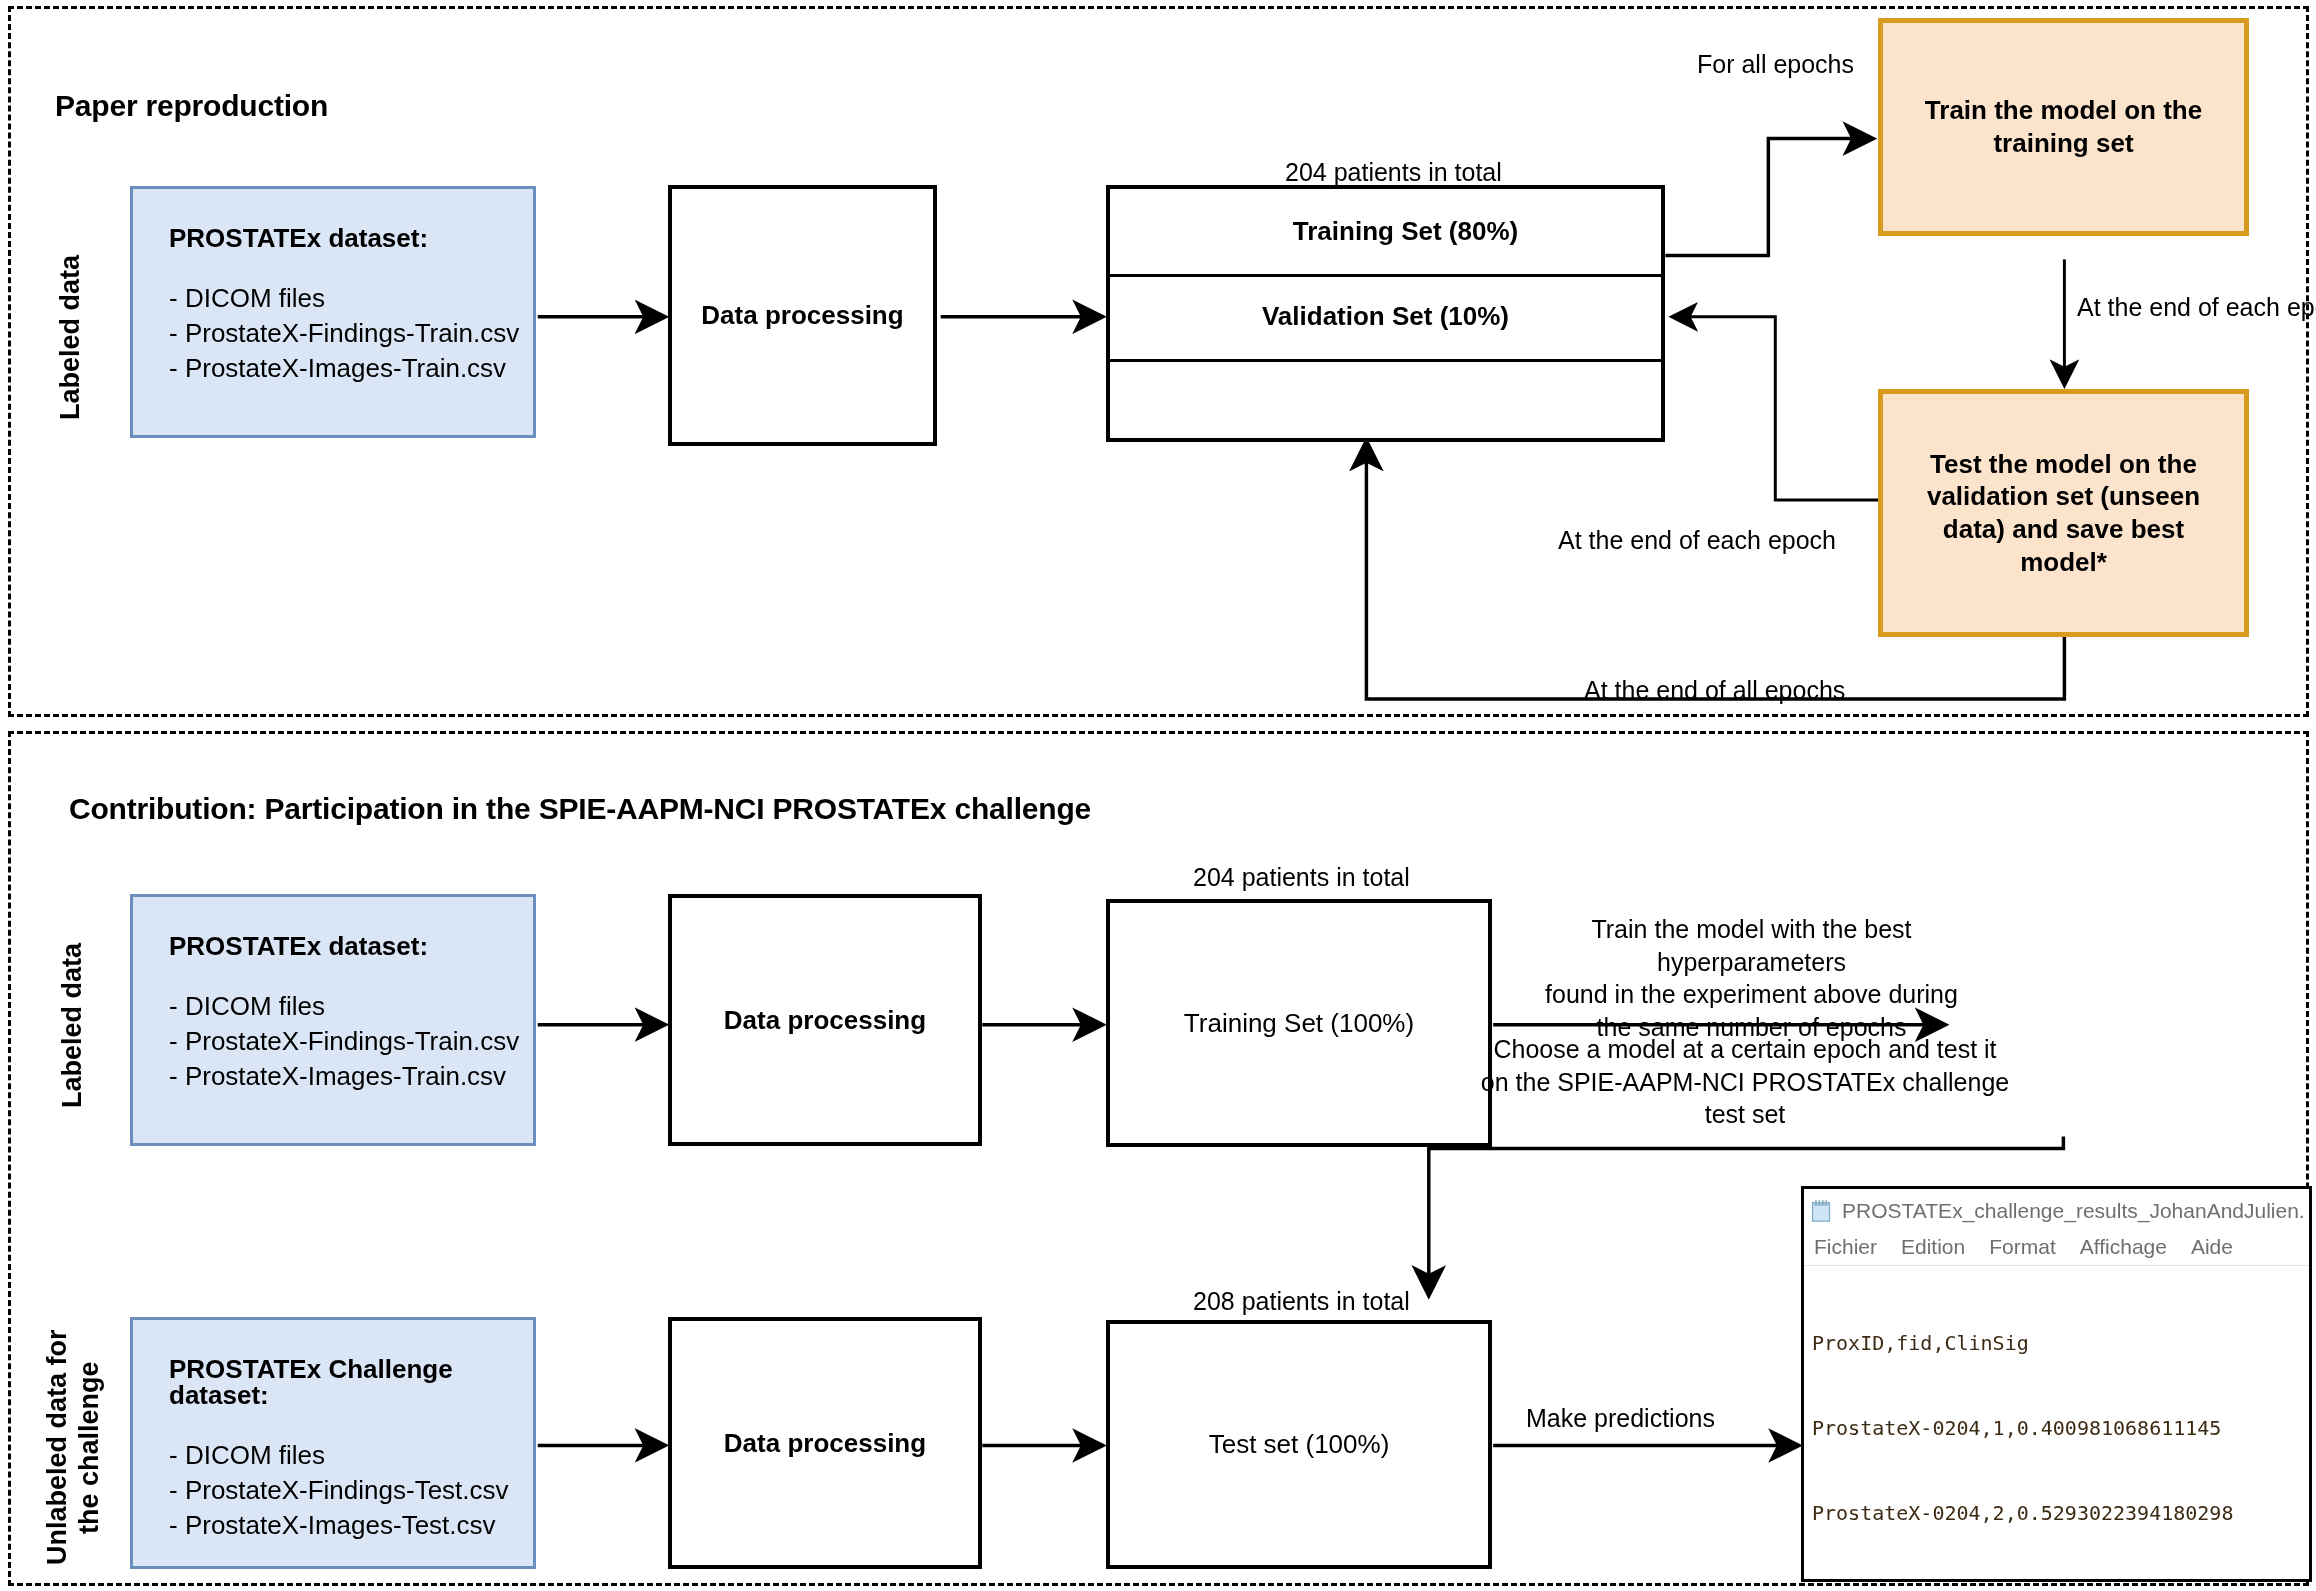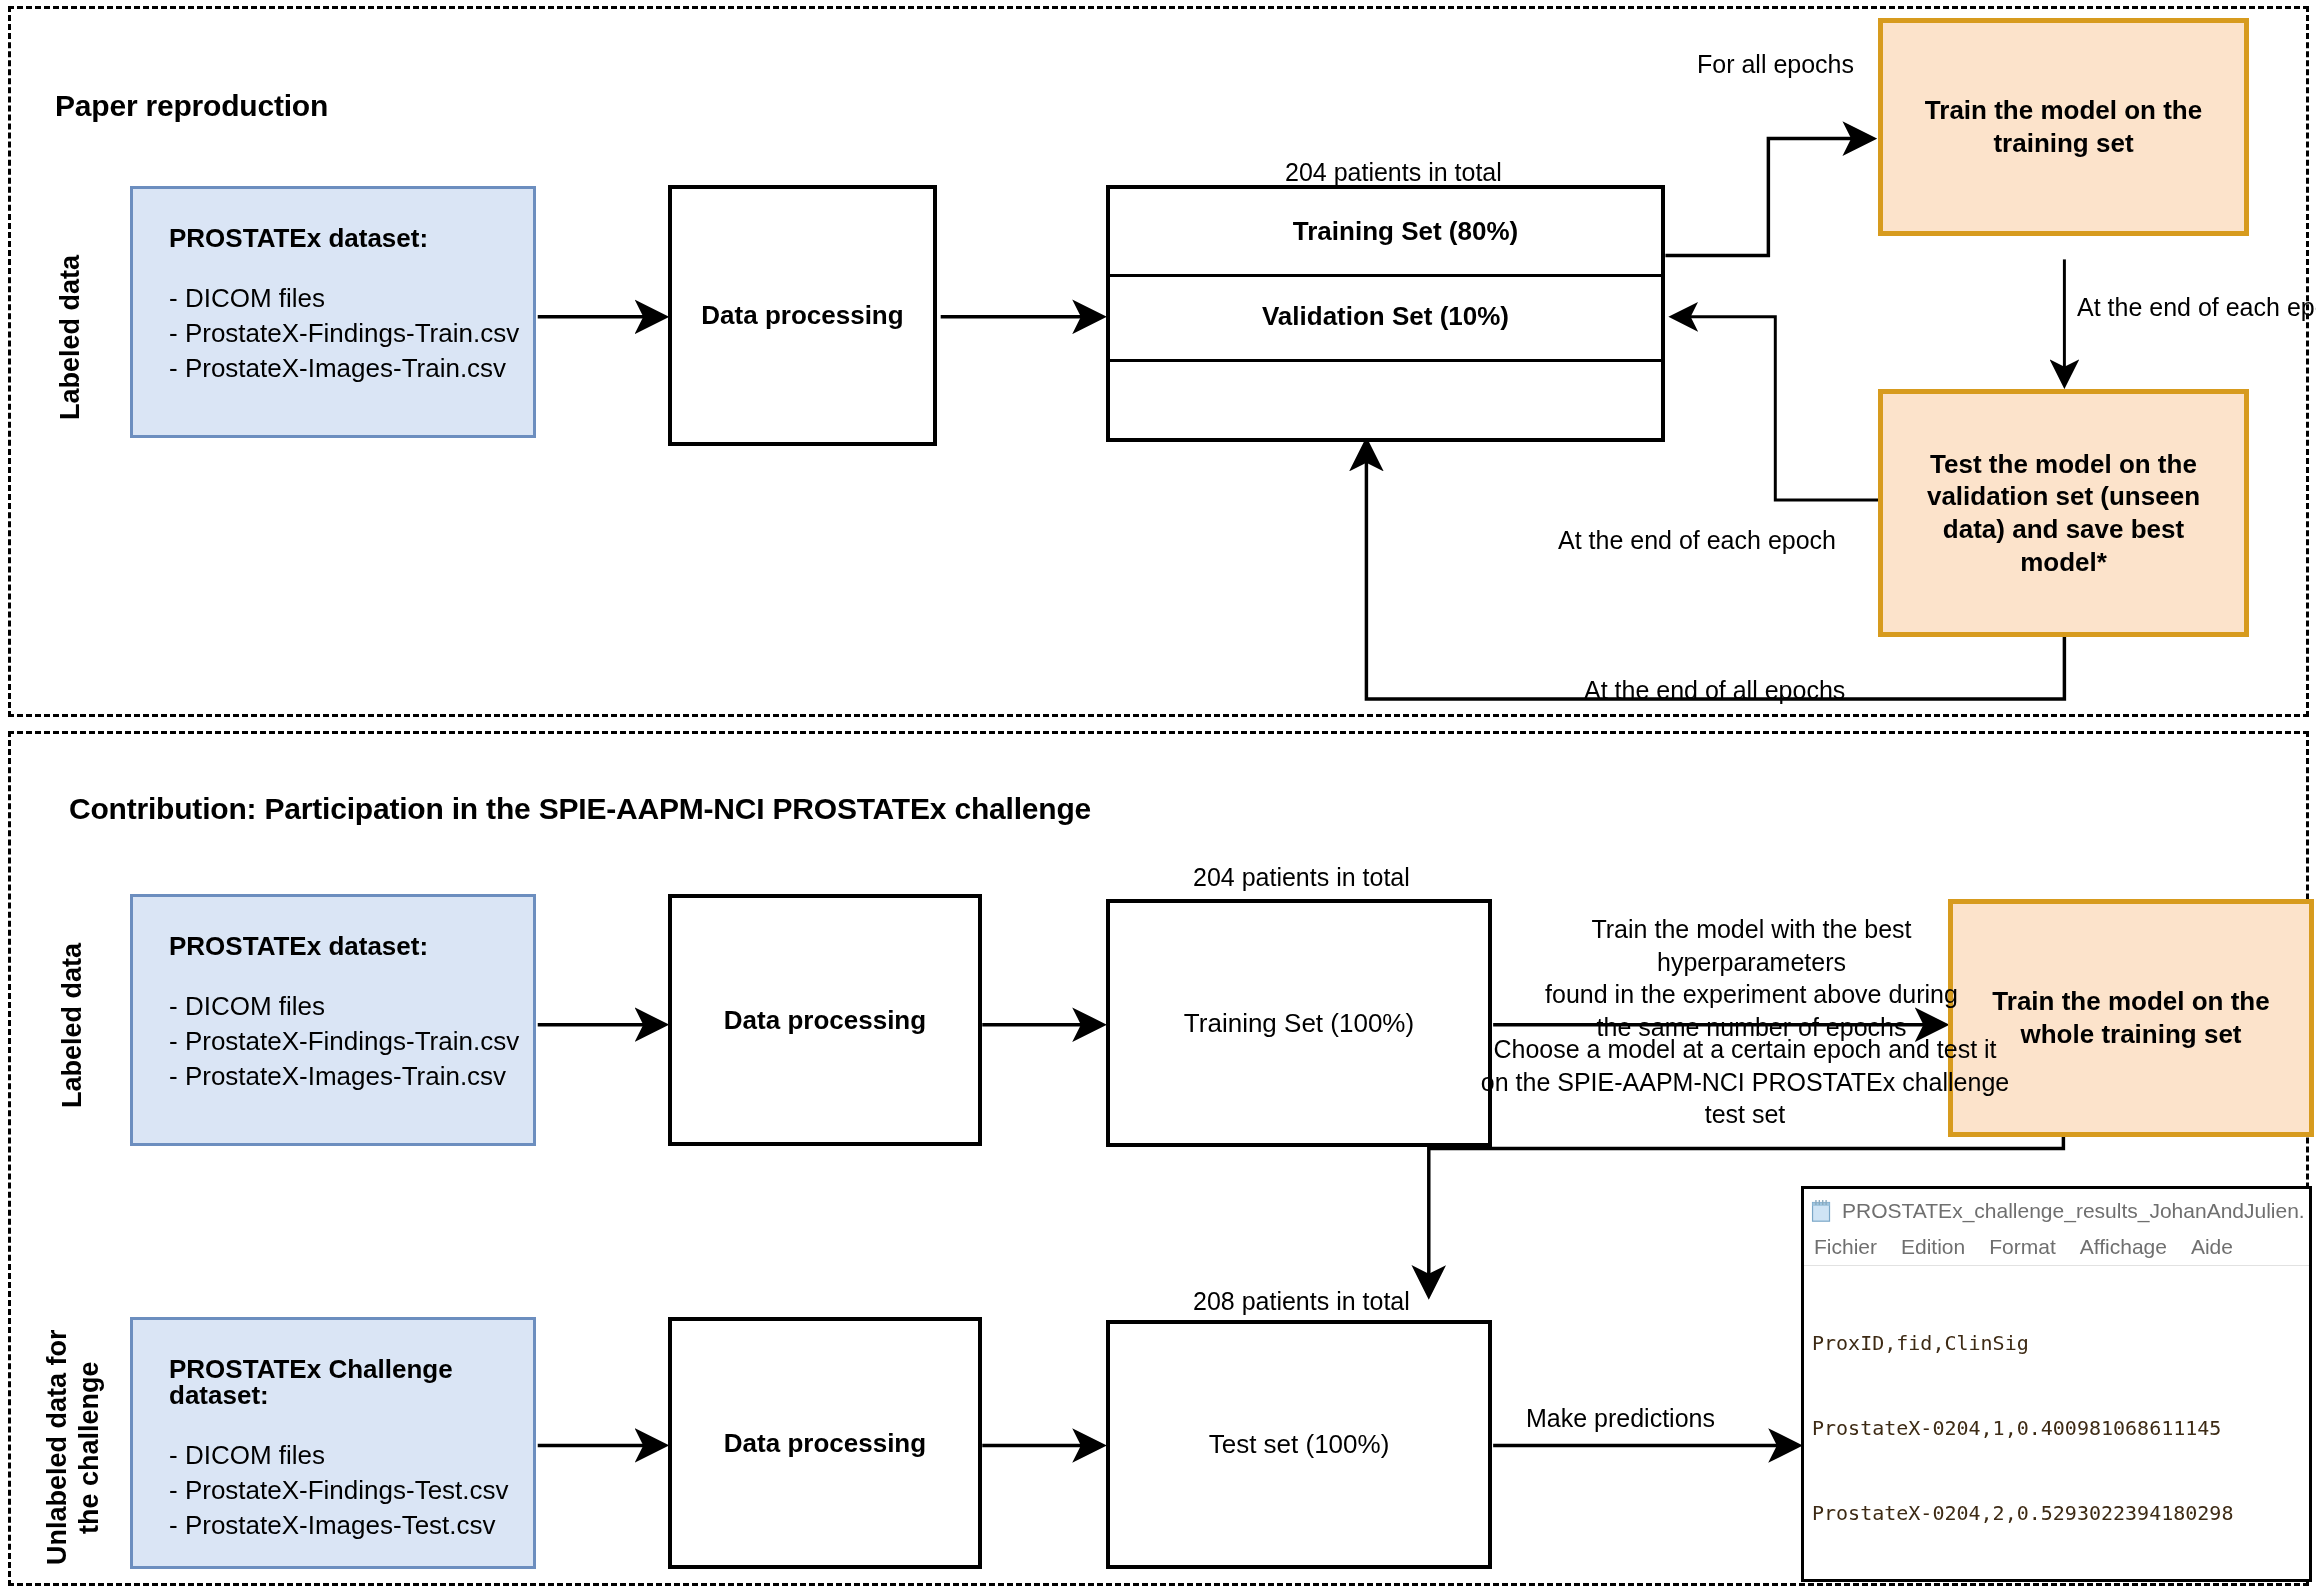--- a/index.html
+++ b/index.html
@@ -316,21 +316,20 @@
   <div class="caption" style="left:1193px; top:863px;">204 patients in total</div>
   <div class="box box-plain" style="left:1106px; top:899px; width:386px; height:248px;">
     <span class="box-label-plain">Training Set (100%)</span>
   </div>
 
   <div class="caption" style="left:1193px; top:1287px;">208 patients in total</div>
   <div class="box box-plain" style="left:1106px; top:1320px; width:386px; height:249px;">
     <span class="box-label-plain">Test set (100%)</span>
   </div>
 
-  <div class="box box-orange" style="left:1948px; top:899px; width:366px; height:238px; padding:0 18px;">Train the model on the whole training set</div>
 
   <div class="caption-multi" style="left:1499px; top:913px; width:505px;">Train the model with the best hyperparameters
 found in the experiment above during
 the same number of epochs</div>
   <div class="caption-multi" style="left:1468px; top:1033px; width:554px;">Choose a model at a certain epoch and test it
 on the SPIE-AAPM-NCI PROSTATEx challenge
 test set</div>
   <div class="caption" style="left:1510px; top:1404px;margin-left:16px;">Make predictions</div>
 
   <div id="notepad">

